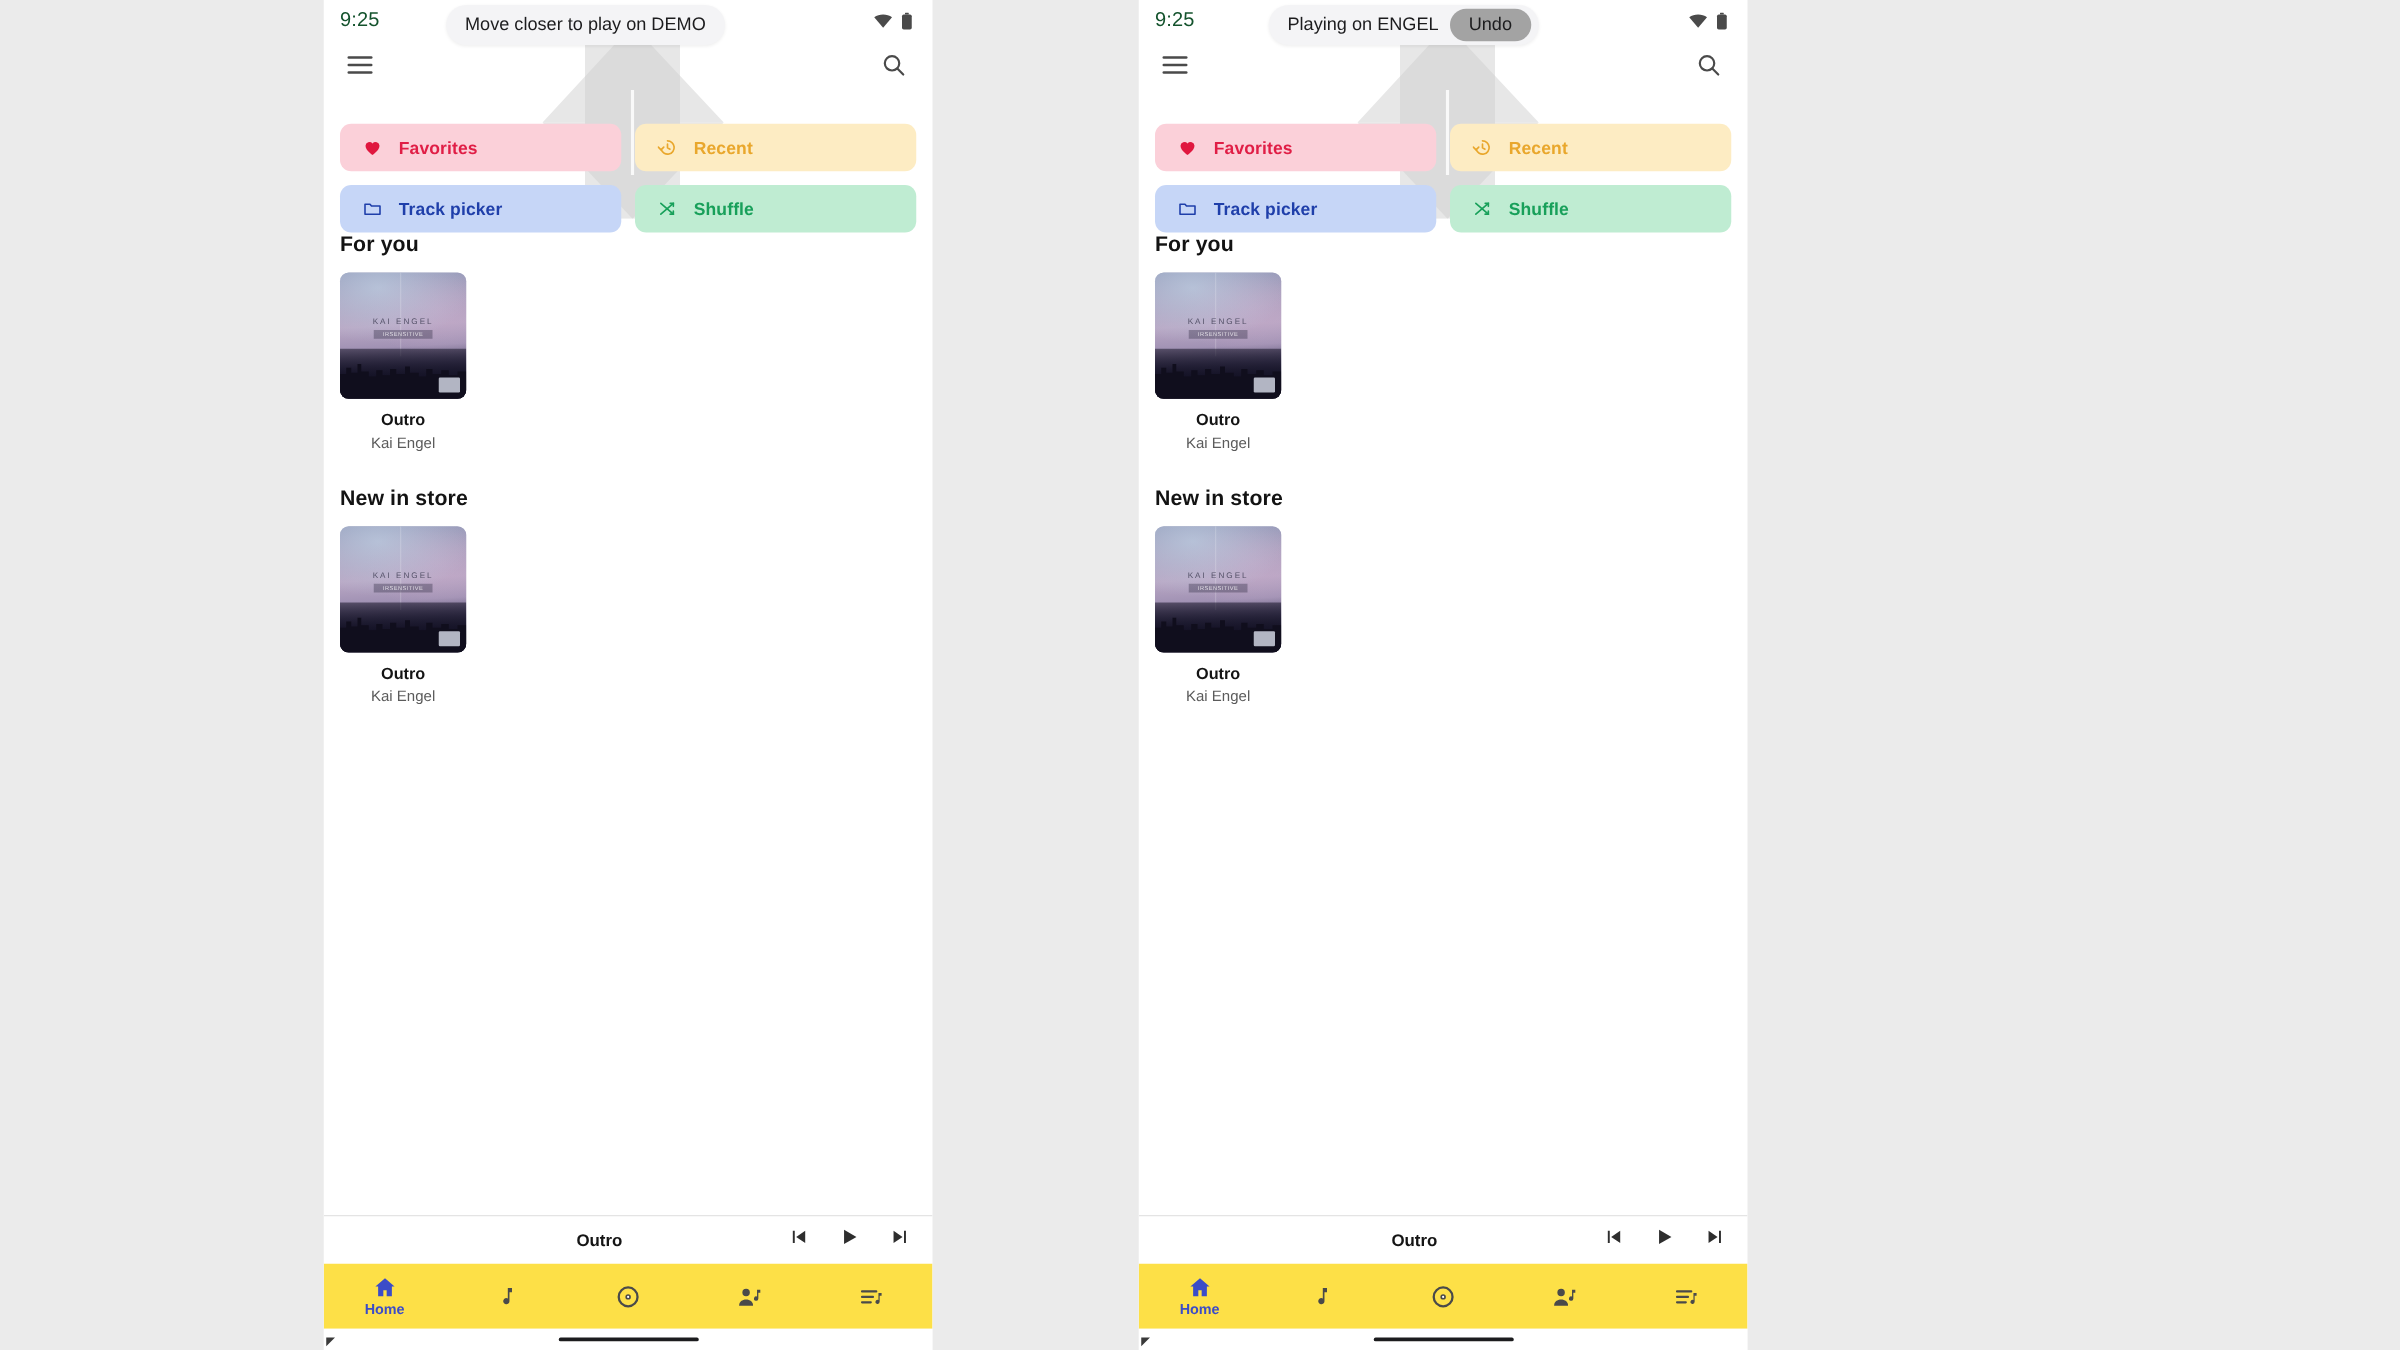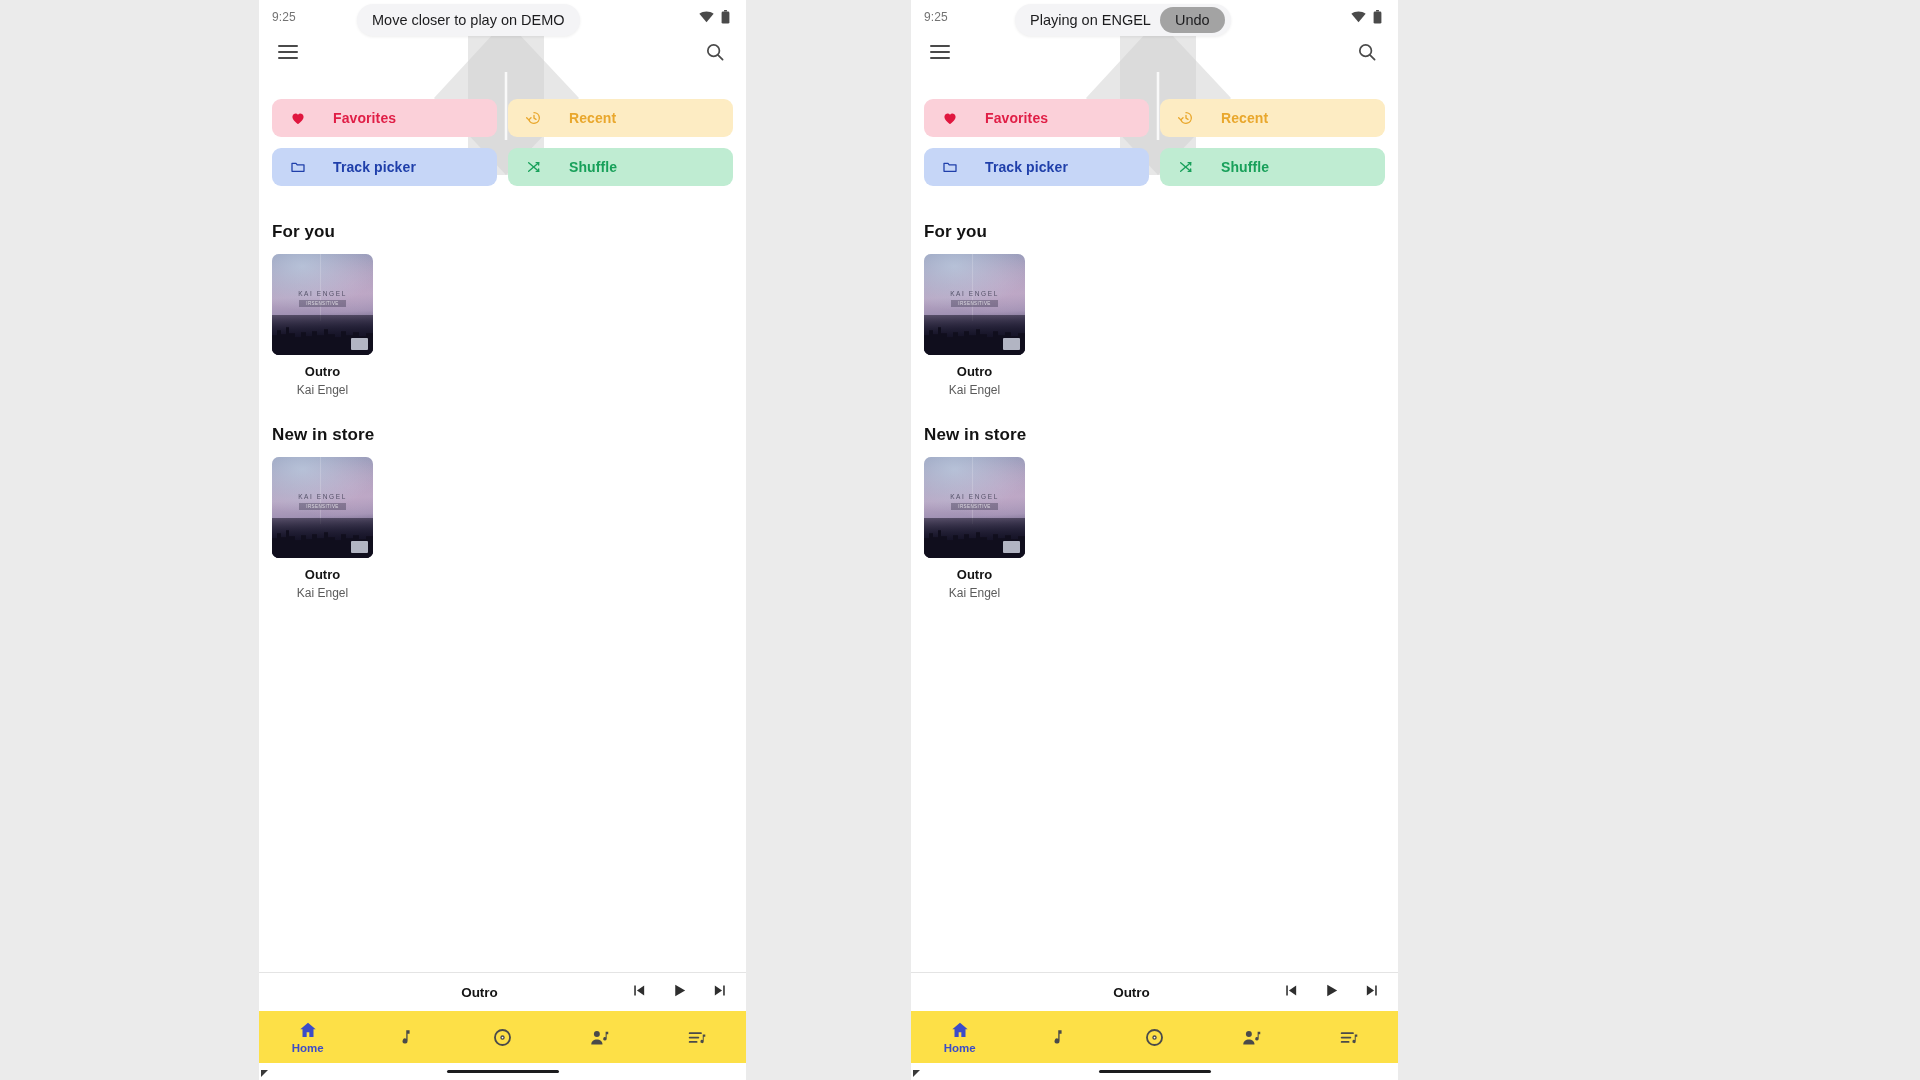--- a/index.html
+++ b/index.html
@@ -17,21 +17,21 @@
   }
   .phone.left  { left: 259px; }
   .phone.right { left: 911px; }
 
   
   .statusbar {
     position: relative; height: 34px; width: 100%;
     display: flex; align-items: center; justify-content: space-between;
     padding: 0 16px 0 13px;
   }
-  .status-time { font-size: 12px; color: #737373; letter-spacing: .1px; }
+  .status-time { font-size: 16px; color: #14532d; letter-spacing: .1px; }
   .status-icons { display: flex; align-items: center; gap: 7px; }
   .ico-wifi { width: 15px; height: 12px; display:block; }
   .ico-batt { width: 9px; height: 14px; display:block; }
 
   
   .appbar {
     position: relative; height: 36px; width: 100%;
     display: flex; align-items: center; justify-content: space-between;
     padding: 0 20px 0 19px;
   }
@@ -65,30 +65,30 @@
   }
 
   
   .quick-grid {
     position: relative; z-index: 10;
     display: grid; grid-template-columns: 1fr 1fr;
     gap: 11px 11px; padding: 0 13px; margin-top: 29px;
   }
   .qcard {
     height: 38px; border-radius: 9px;
-    display: flex; align-items: center; gap: 27px;
+    display: flex; align-items: center; gap: 13px;
     padding-left: 18px; cursor: pointer;
     font-size: 14px; font-weight: bold; letter-spacing: .1px;
   }
   .qcard svg { display:block; flex: 0 0 auto; }
 
   
   .section-title {
     font-size: 17px; font-weight: bold; color: #131313;
-    padding: 0 13px; margin-top: 36px; letter-spacing: .1px;
+    padding: 0 13px; letter-spacing: .1px;
   }
   .section-title.second { margin-top: 28px; }
 
   .card-row { padding: 0 13px; margin-top: 12px; }
   .album-card { width: 101px; cursor: pointer; }
   .album-art {
     width: 101px; height: 101px; border-radius: 7px;
     position: relative; overflow: hidden;
     background: linear-gradient(177deg, #8f97b6 0%, #a9a0bd 22%, #b9a7c4 42%, #a192b4 58%, #5d5677 72%, #262338 86%, #191629 100%);
   }

